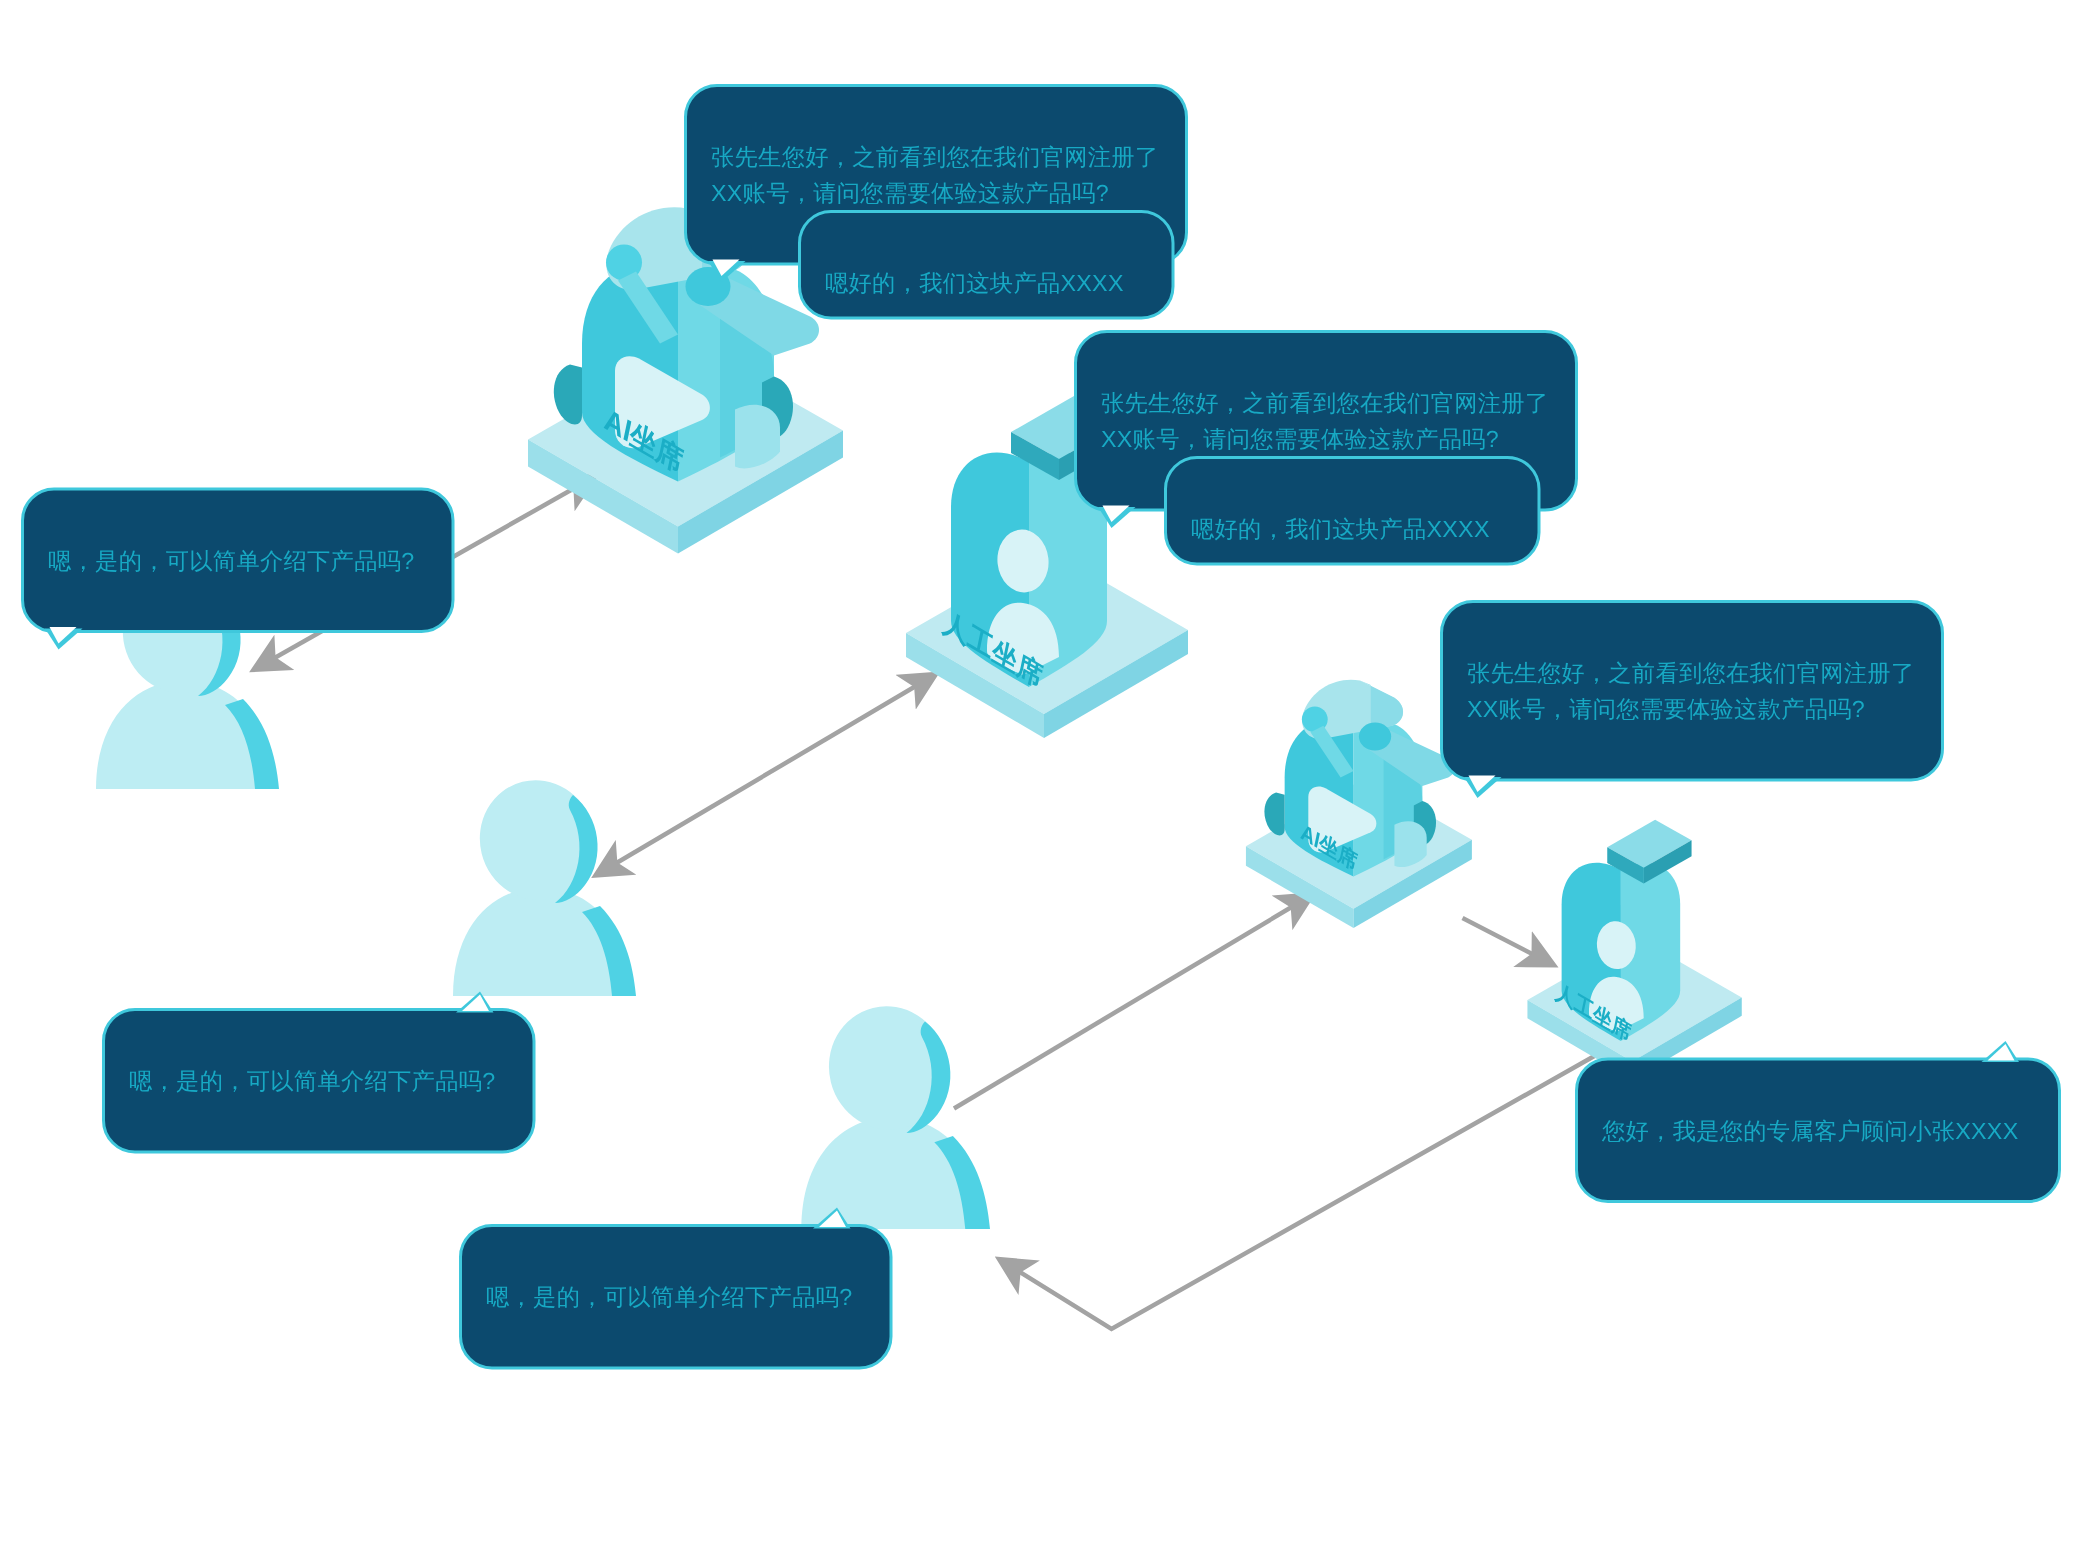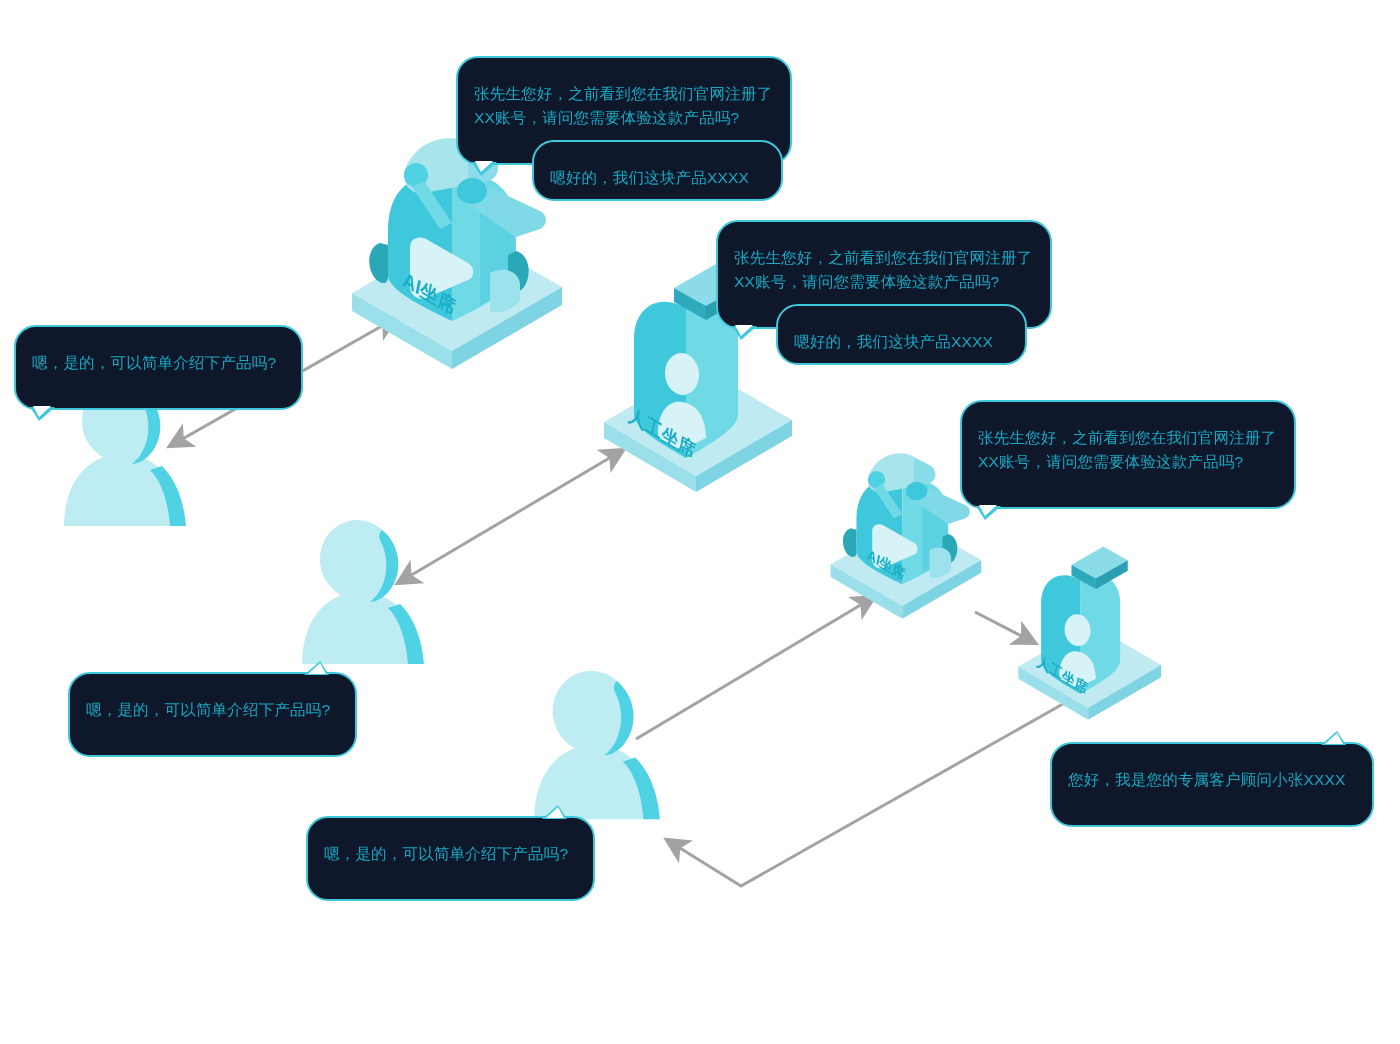--- a/index.html
+++ b/index.html
@@ -4,23 +4,23 @@
 <style>
   html,body{margin:0;padding:0;background:#ffffff;}
   body{width:1400px;height:1044px;position:relative;overflow:hidden;
        font-family:"Liberation Sans","DejaVu Sans",sans-serif;}
   #stage{position:absolute;left:0;top:0;width:1400px;height:1044px;}
   #arrow-layer{position:absolute;left:0;top:0;width:1400px;height:1044px;pointer-events:none;}
   #fig-layer{position:absolute;left:0;top:0;width:1400px;height:1044px;}
 
   
   .bubble{position:absolute;box-sizing:border-box;
-    border:2px solid #3FC8DC;border-radius:22px;background:#0f172a;
+    border:2px solid #3FC8DC;border-radius:22px;background:#0c4a6e;
     color:#17A9C4;font-size:15.5px;line-height:1.55;
-    padding:0 16px 9px 16px;white-space:pre-line;letter-spacing:.2px;}
+    padding:12px 16px 9px 16px;white-space:pre-line;letter-spacing:.2px;}
   .bubble .tail{position:absolute;width:0;height:0;}
   
   .tail-bl{left:14px;bottom:-13px;
     border-left:9px solid transparent;border-right:16px solid transparent;
     border-top:14px solid #3FC8DC;}
   .tail-bl::after{content:"";position:absolute;left:-6px;top:-15px;
     border-left:6px solid transparent;border-right:12px solid transparent;
     border-top:11px solid #ffffff;}
   .tail-tr{right:26px;top:-13px;
     border-left:16px solid transparent;border-right:9px solid transparent;
@@ -251,18 +251,18 @@
     <span>张先生您好，之前看到您在我们官网注册了
 XX账号，请问您需要体验这款产品吗?</span>
     <span class="tail tail-bl"></span>
   </div>
 
   <div class="bubble" style="left:306px;top:816px;width:289px;">
     <span>嗯，是的，可以简单介绍下产品吗?</span>
     <span class="tail tail-tr"></span>
   </div>
 
-  <div class="bubble" style="left:1050px;top:742px;width:324px;">
+  <div class="bubble" style="left:1050px;top:705px;width:324px;">
     <span>您好，我是您的专属客户顾问小张XXXX</span>
     <span class="tail tail-tr"></span>
   </div>
 
 </div>
 
 </body></html>

